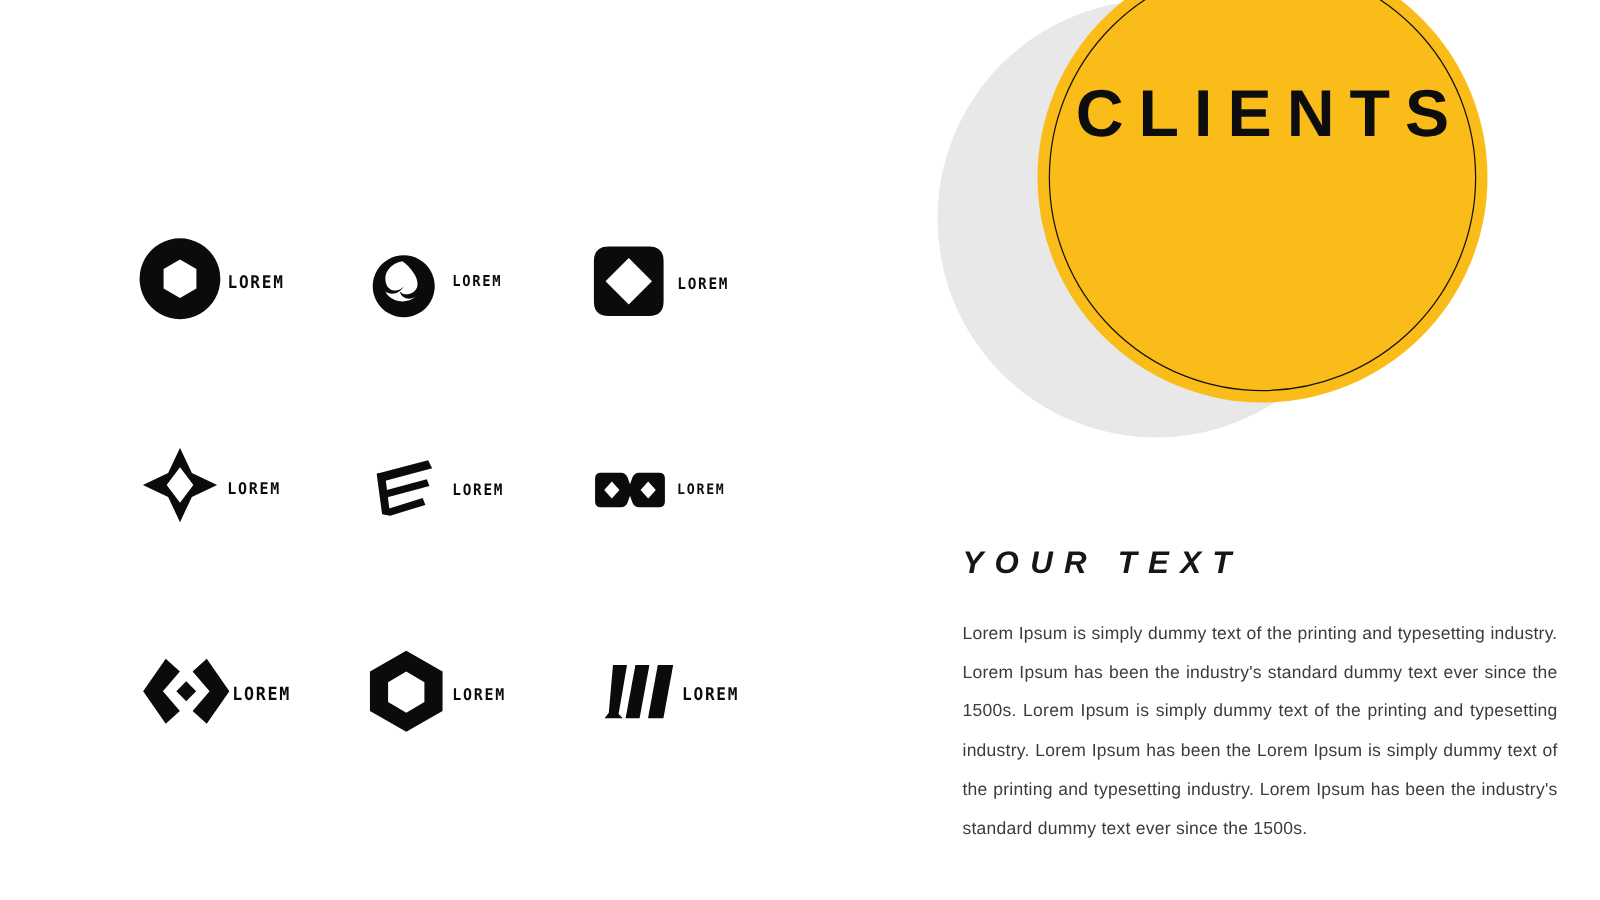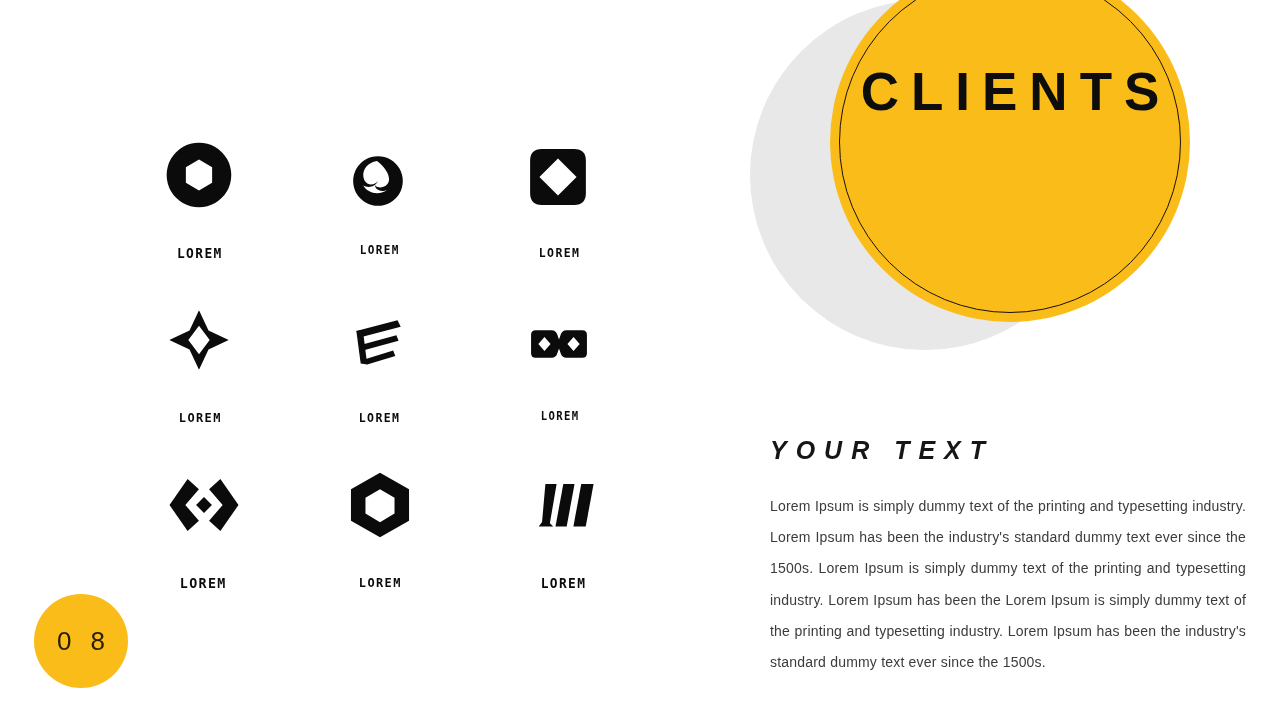--- a/index.html
+++ b/index.html
@@ -125,23 +125,21 @@
     left: 110px;
     top: 140px;
     width: 540px;
     display: grid;
     grid-template-columns: repeat(3, 1fr);
     grid-template-rows: repeat(3, 165px);
   }
   .logo-cell {
     position: relative;
     display: flex;
-    flex-direction: column;
     align-items: center;
-    gap: 28px;
   }
   .logo-mark {
     width: 70px;
     height: 70px;
     display: flex;
     align-items: center;
     justify-content: center;
   }
   .logo-mark svg { display: block; }
   .logo-label {
@@ -287,17 +285,14 @@
       <span class="logo-label">LOREM</span>
     </div>
 
   </div>
 
   <div class="text-block">
     <h2 class="text-heading">YOUR TEXT</h2>
     <p class="text-body">Lorem Ipsum is simply dummy text of the printing and typesetting industry. Lorem Ipsum has been the industry's standard dummy text ever since the 1500s. Lorem Ipsum is simply dummy text of the printing and typesetting industry. Lorem Ipsum has been the Lorem Ipsum is simply dummy text of the printing and typesetting industry. Lorem Ipsum has been the industry's standard dummy text ever since the 1500s.</p>
   </div>
 
-  <div class="page-badge">
-    <span class="page-badge-label">0 8</span>
-  </div>
 
 </div>
 
 </body></html>

